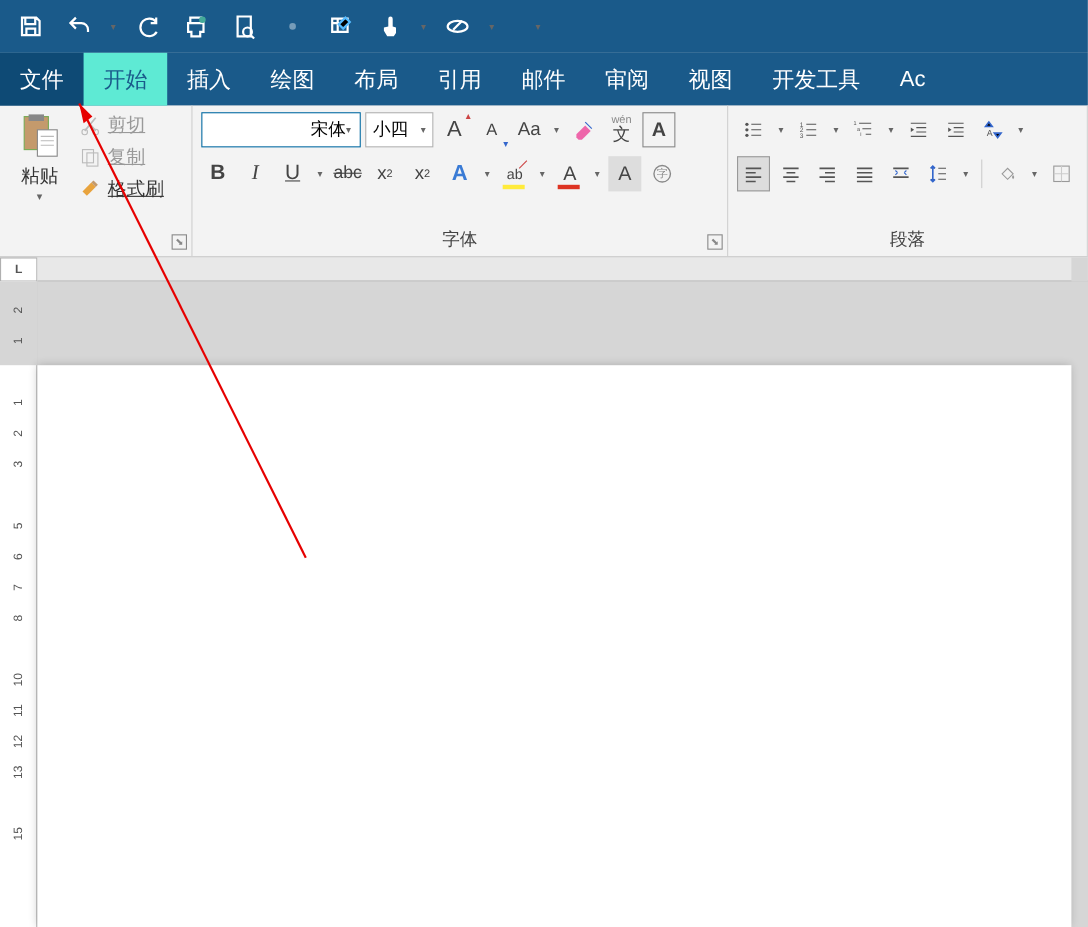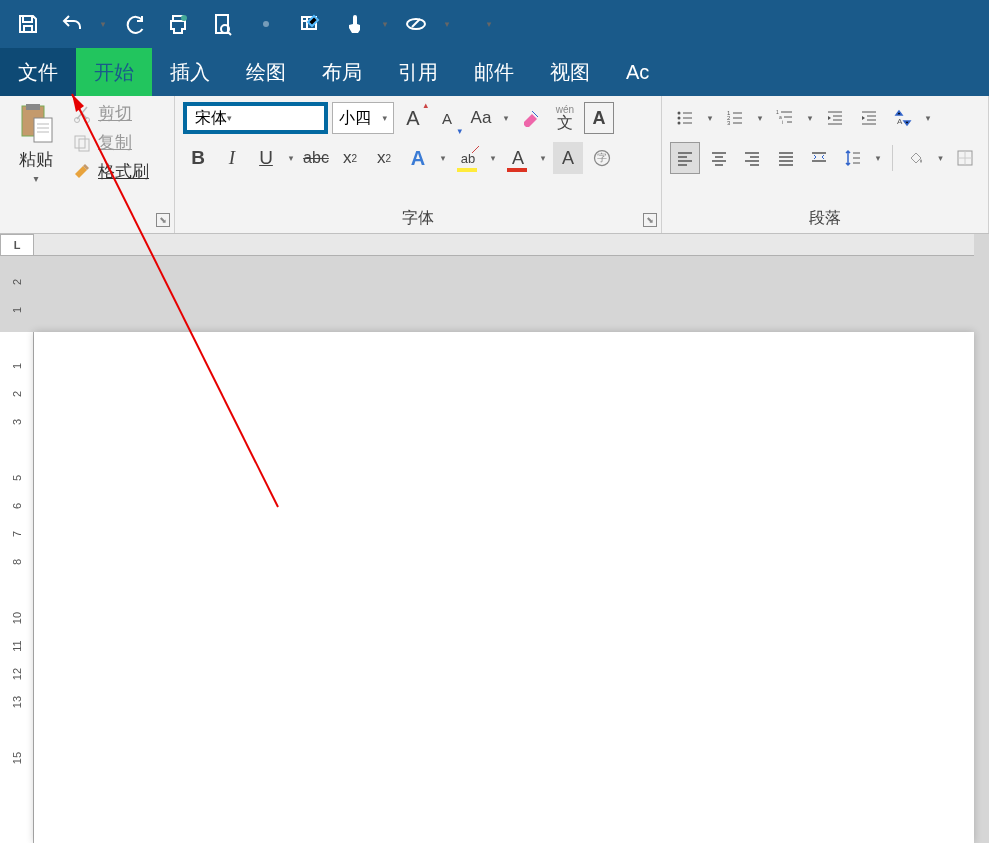--- a/index.html
+++ b/index.html
@@ -6,40 +6,40 @@
 body { width: 989px; height: 843px; overflow: hidden; background: #d6d6d6; }
 
 .qat { height: 48px; background: #1a5a8a; display: flex; align-items: center; padding: 0 8px; gap: 4px; }
 .qat-btn { width: 40px; height: 40px; display: flex; align-items: center; justify-content: center; color: #fff; cursor: pointer; }
 .qat-btn svg { width: 24px; height: 24px; }
 .qat-drop { width: 14px; display: flex; align-items: center; justify-content: center; color: #fff; cursor: pointer; }
 
 .tabs { height: 48px; background: #1a5a8a; display: flex; align-items: stretch; }
 .tab { padding: 0 18px; display: flex; align-items: center; color: #fff; font-size: 20px; cursor: pointer; }
 .tab.file { background: #0e4a75; }
-.tab.active { background: #22c55e; color: #1a5a8a; font-family: Liberation Mono, monospace; }
+.tab.active { background: #5eead4; color: #1a5a8a; font-family: Liberation Mono, monospace; }
 
 .ribbon { height: 138px; background: #f3f3f3; display: flex; border-bottom: 1px solid #c0c0c0; }
 .group { border-right: 1px solid #d0d0d0; display: flex; flex-direction: column; position: relative; padding: 6px 8px 0 8px; }
 .group-body { flex: 1; display: flex; }
 .group-label { text-align: center; font-size: 16px; color: #444; padding: 4px 0; }
 .group-launcher { position: absolute; right: 4px; bottom: 6px; width: 14px; height: 14px; border: 1px solid #888; color: #888; font-size: 9px; display: flex; align-items: center; justify-content: center; cursor: pointer; }
 
 .paste-col { display: flex; flex-direction: column; align-items: center; width: 56px; }
 .paste-icon { width: 40px; height: 44px; }
 .paste-label { font-size: 17px; color: #333; margin-top: 2px; }
 .paste-drop { margin-top: 2px; color: #666; font-size: 10px; cursor: pointer; }
 
 .clip-col { display: flex; flex-direction: column; gap: 6px; margin-left: 8px; }
 .clip-btn { display: flex; align-items: center; gap: 6px; color: #999; font-size: 17px; cursor: pointer; text-decoration: underline; }
 .clip-btn.enabled { color: #333; }
 .clip-btn svg { width: 20px; height: 20px; }
 
 .font-row { display: flex; align-items: center; gap: 4px; margin-bottom: 8px; }
-.font-name { width: 145px; height: 32px; border: 4px solid #0369a1; background: #fff; padding: 0 8px; font-size: 16px; display: flex; align-items: center; justify-content: flex-start; cursor: pointer; }
+.font-name { width: 145px; height: 32px; border: 1px solid #0369a1; background: #fff; padding: 0 8px; font-size: 16px; display: flex; align-items: center; justify-content: flex-end; cursor: pointer; }
 .font-size { width: 62px; height: 32px; border: 1px solid #b0b0b0; background: #fff; padding: 0 6px; font-size: 16px; display: flex; align-items: center; justify-content: space-between; cursor: pointer; }
 .rbtn { width: 30px; height: 32px; display: flex; align-items: center; justify-content: center; cursor: pointer; color: #444; position: relative; }
 .rbtn.boxed { border: 1px solid #888; }
 .rbtn svg { width: 20px; height: 20px; }
 .rbtn-drop { width: 12px; display: flex; align-items: center; justify-content: center; color: #666; font-size: 9px; cursor: pointer; }
 .drop-tri { font-size: 9px; color: #666; }
 
 .font-group-body { display: flex; flex-direction: column; width: 470px; }
 .para-group-body { display: flex; flex-direction: column; width: 310px; }
 
@@ -125,21 +125,23 @@
 </div>
 
 <div class="tabs">
   <div class="tab file">文件</div>
   <div class="tab active">开始</div>
   <div class="tab">插入</div>
   <div class="tab">绘图</div>
   <div class="tab">布局</div>
   <div class="tab">引用</div>
   <div class="tab">邮件</div>
+  <div class="tab">审阅</div>
   <div class="tab">视图</div>
+  <div class="tab">开发工具</div>
   <div class="tab">Ac</div>
 </div>
 
 <div class="ribbon">
 
   <div class="group" style="width:175px">
     <div class="group-body">
       <div class="paste-col">
         <svg class="paste-icon" viewBox="0 0 40 44">
           <rect x="6" y="4" width="22" height="30" fill="#c49a6c" stroke="#7a5"></rect>

